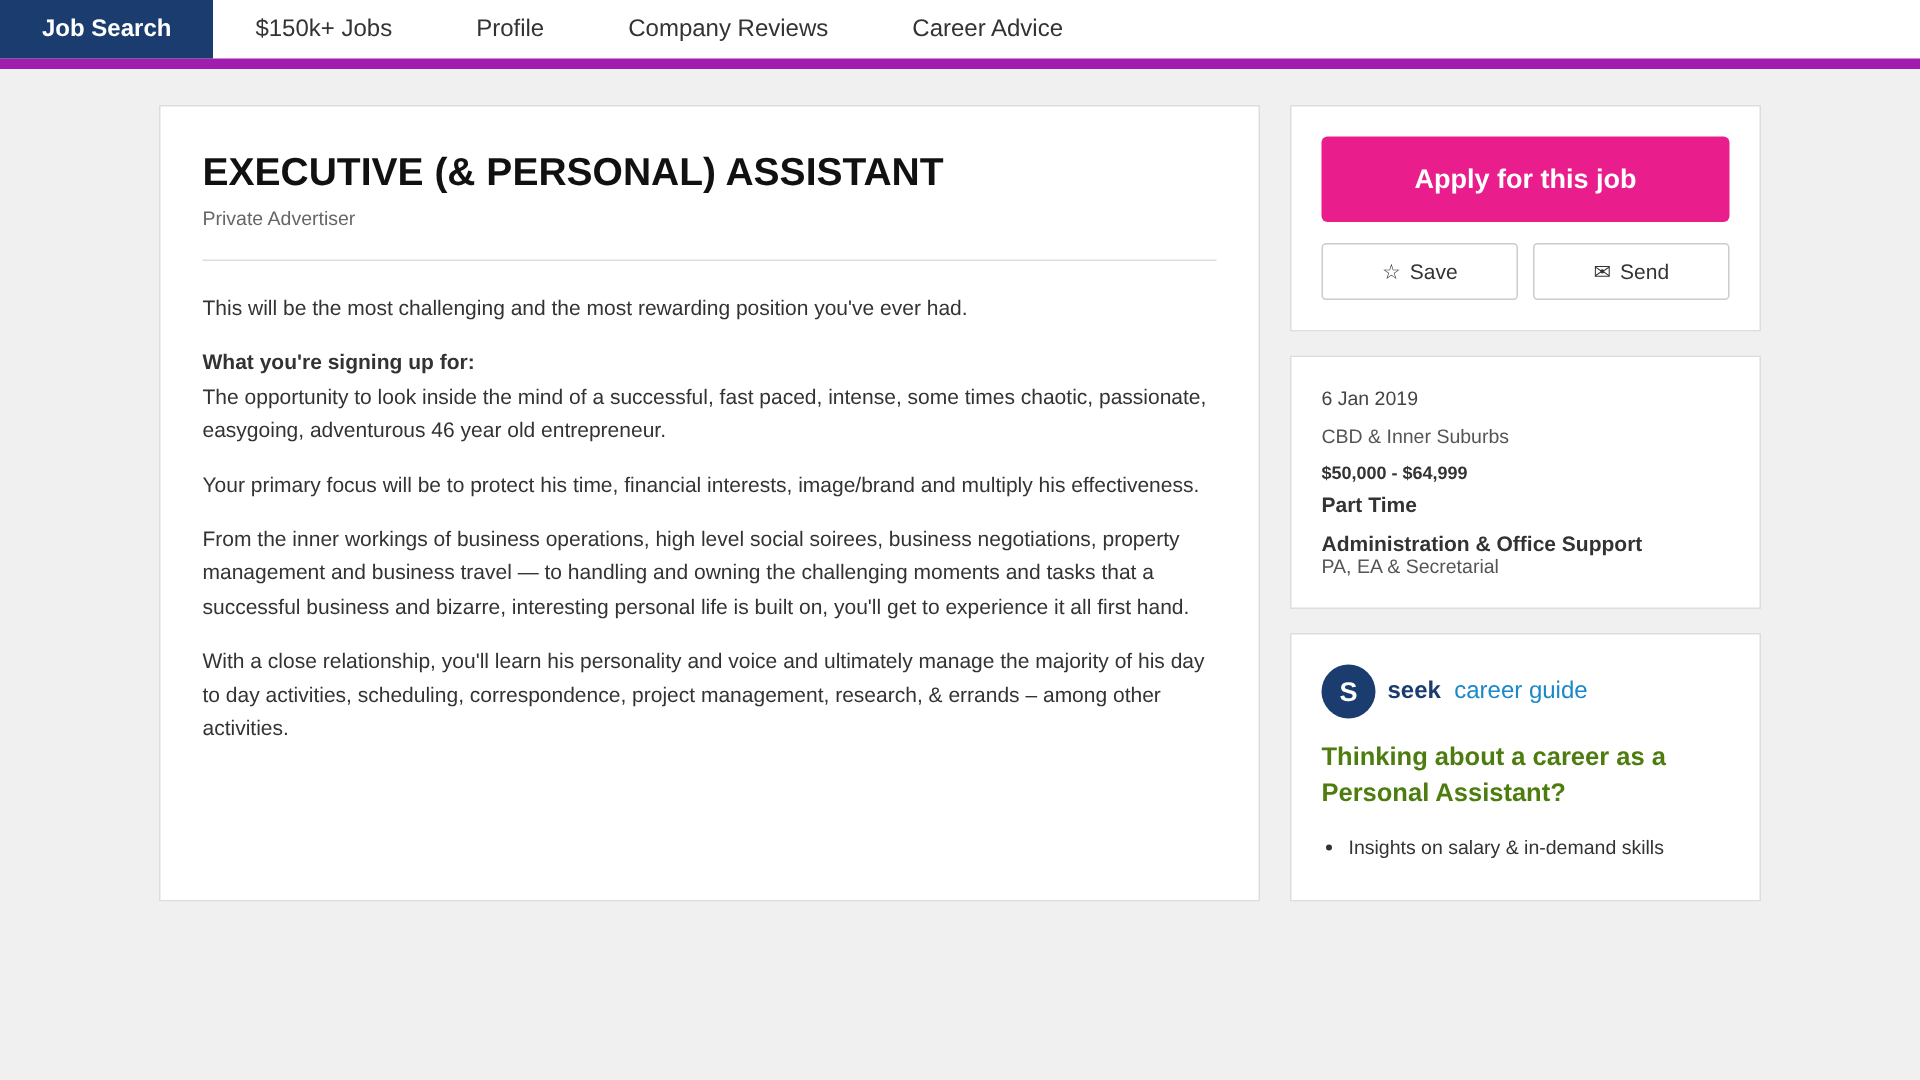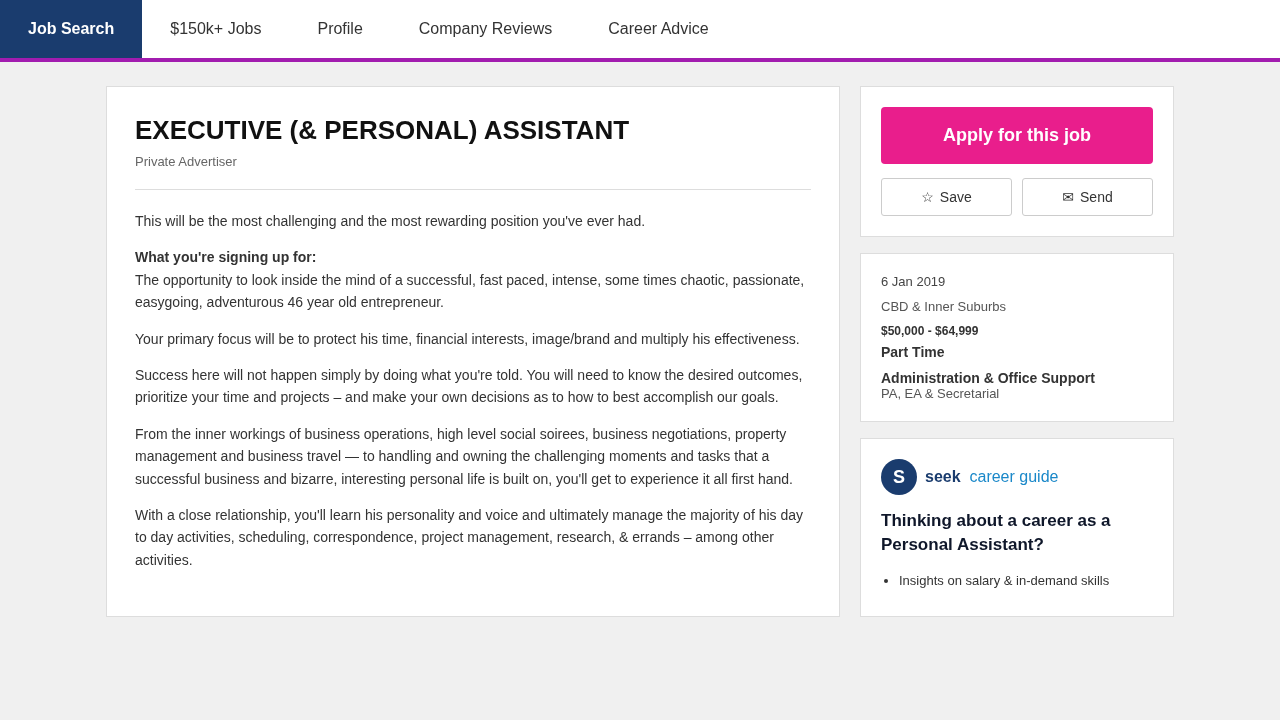--- a/index.html
+++ b/index.html
@@ -1,24 +1,24 @@
 <!DOCTYPE html>
 <html><head>
   <meta charset="utf-8">
   <style>
     * { box-sizing: border-box; margin: 0; padding: 0; }
     body { font-family: Arial, sans-serif; background: #f0f0f0; color: #333; font-size: 14px; }
 
     
     nav {
       background: #fff;
-      border-bottom: 4px solid #a21caf;
+      border-bottom: 7px solid #a21caf;
       display: flex;
       align-items: stretch;
-      height: 62px;
+      height: 46px;
     }
     .nav-item {
       display: flex;
       align-items: center;
       padding: 0 28px;
       font-size: 16px;
       cursor: pointer;
       color: #333;
       text-decoration: none;
       white-space: nowrap;
@@ -157,21 +157,21 @@
     }
     .seek-logo-text {
       font-size: 16px;
       color: #333;
     }
     .seek-logo-text span { color: #1a3c6e; font-weight: bold; }
     .seek-logo-text em { color: #1a88c9; font-style: normal; }
     .career-heading {
       font-size: 17px;
       font-weight: bold;
-      color: #0f172a;
+      color: #4d7c0f;
       margin-bottom: 14px;
       line-height: 1.4;
     }
     .career-bullets { padding-left: 18px; }
     .career-bullets li {
       margin-bottom: 6px;
       font-size: 13px;
       color: #333;
       line-height: 1.5;
     }
@@ -193,21 +193,20 @@
     <h1 class="job-title">EXECUTIVE (&amp; PERSONAL) ASSISTANT</h1>
     <p class="job-advertiser">Private Advertiser</p>
     <hr class="job-divider">
     <div class="job-body">
       <p>This will be the most challenging and the most rewarding position you've ever had.</p>
       <p>
         <span class="section-heading">What you're signing up for:</span>
         <br><span>The opportunity to look inside the mind of a successful, fast paced, intense, some times chaotic, passionate, easygoing, adventurous 46 year old entrepreneur.</span>
       </p>
       <p>Your primary focus will be to protect his time, financial interests, image/brand and multiply his effectiveness.</p>
-      <p>Success here will not happen simply by doing what you're told.  You will need to know the desired outcomes, prioritize your time and projects – and make your own decisions as to how to best accomplish our goals.</p>
       <p>From the inner workings of business operations, high level social soirees, business negotiations, property management and business travel — to handling and owning the challenging moments and tasks that a successful business and bizarre, interesting personal life is built on, you'll get to experience it all first hand.</p>
       <p>With a close relationship, you'll learn his personality and voice and ultimately manage the majority of his day to day activities, scheduling, correspondence, project management, research, &amp; errands – among other activities.</p>
     </div>
   </div>
 
   <div class="sidebar">
 
     <div class="apply-card">
       <button class="apply-btn">Apply for this job</button>
       <div class="action-row">

